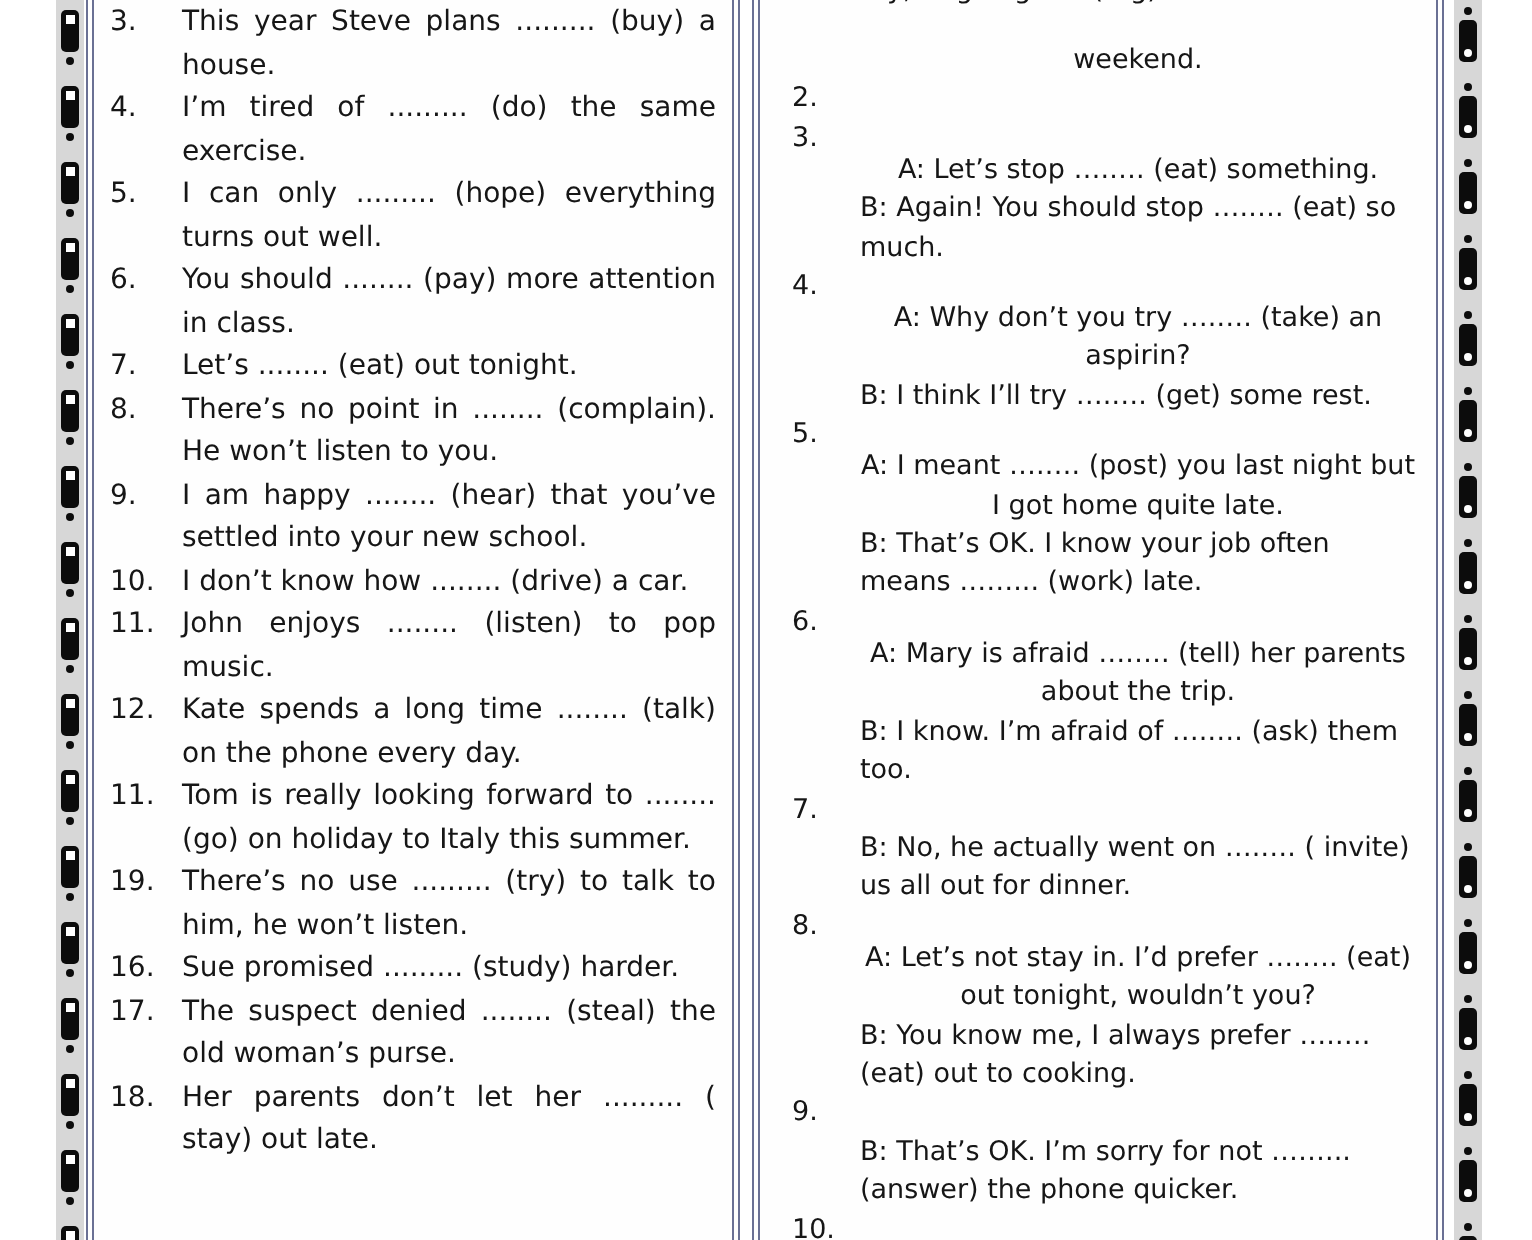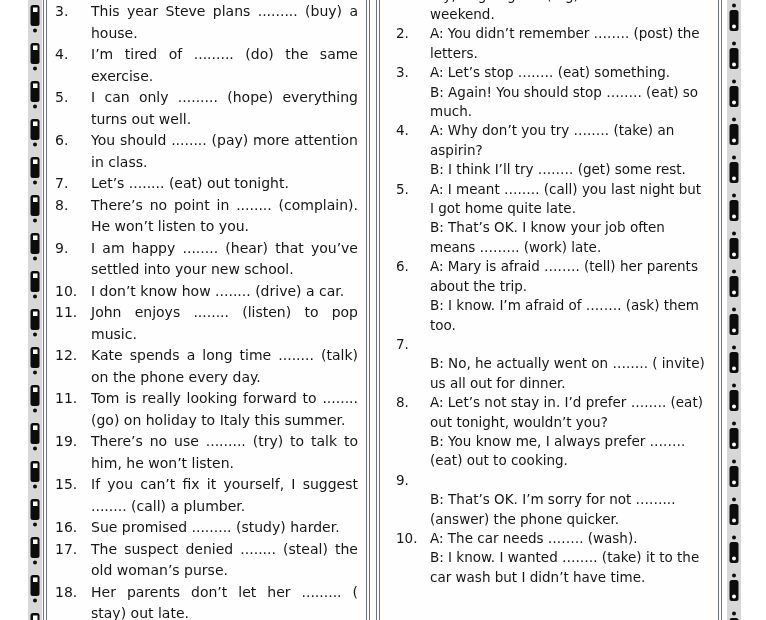--- a/index.html
+++ b/index.html
@@ -28,21 +28,21 @@
 
   .panel-left .content{padding:13px 8px 0 8px;font-size:14px;line-height:21.5px;}
   .panel-right .content{padding:12px 10px 0 16px;font-size:13.5px;line-height:19.4px;}
 
   .li{display:flex;}
   .num{flex:none;}
   .panel-left  .num{width:36px;}
   .panel-right .num{width:34px;}
   .txt{flex:1;min-width:0;}
   .panel-left .txt{text-align:justify;text-justify:inter-word;}
-  .panel-right .txt{text-align:left;}
+  .panel-right .txt{text-align:center;margin-top:16px;}
   .bline{margin-left:34px;}
 
   
   .partial-top{
     display:block;margin-top:-14px;margin-left:34px;
     height:19px;overflow:hidden;white-space:nowrap;
   }
 </style>
 </head>
 <body>
@@ -119,24 +119,20 @@
       </div>
     <div class="li">
         <span class="num">11.</span>
         <span class="txt">Tom is really looking forward to ........ (go) on holiday to Italy this summer.</span>
       </div>
     <div class="li">
         <span class="num">19.</span>
         <span class="txt">There’s no use ......... (try) to talk to him, he won’t listen.</span>
       </div>
     <div class="li">
-        <span class="num">15.</span>
-        <span class="txt">If you can’t fix it yourself, I suggest ........ (call) a plumber.</span>
-      </div>
-    <div class="li">
         <span class="num">16.</span>
         <span class="txt">Sue promised ......... (study) harder.</span>
       </div>
     <div class="li">
         <span class="num">17.</span>
         <span class="txt">The suspect denied ........ (steal) the old woman’s purse.</span>
       </div>
     <div class="li">
         <span class="num">18.</span>
         <span class="txt">Her parents don’t let her ......... ( stay) out late.</span>
@@ -151,41 +147,40 @@
 
     <div class="ri">
       <div class="li">
           <span class="num"></span>
           <span class="txt">weekend.</span>
         </div>
     </div>
     <div class="ri">
       <div class="li">
           <span class="num">2.</span>
-          <span class="txt">A: You didn’t remember ….…. (post) the letters.</span>
         </div>
     </div>
     <div class="ri">
       <div class="li">
           <span class="num">3.</span>
           <span class="txt">A: Let’s stop ….…. (eat) something.</span>
         </div>
       <div class="bline">B: Again! You should stop ….…. (eat) so much.</div>
     </div>
     <div class="ri">
       <div class="li">
           <span class="num">4.</span>
           <span class="txt">A: Why don’t you try ….…. (take) an aspirin?</span>
         </div>
       <div class="bline">B: I think I’ll try ….…. (get) some rest.</div>
     </div>
     <div class="ri">
       <div class="li">
           <span class="num">5.</span>
-          <span class="txt">A: I meant ….…. (call) you last night but I got home quite late.</span>
+          <span class="txt">A: I meant ….…. (post) you last night but I got home quite late.</span>
         </div>
       <div class="bline">B: That’s OK. I know your job often means ……... (work) late.</div>
     </div>
     <div class="ri">
       <div class="li">
           <span class="num">6.</span>
           <span class="txt">A: Mary is afraid ….…. (tell) her parents about the trip.</span>
         </div>
       <div class="bline">B: I know. I’m afraid of ….…. (ask) them too.</div>
     </div>

